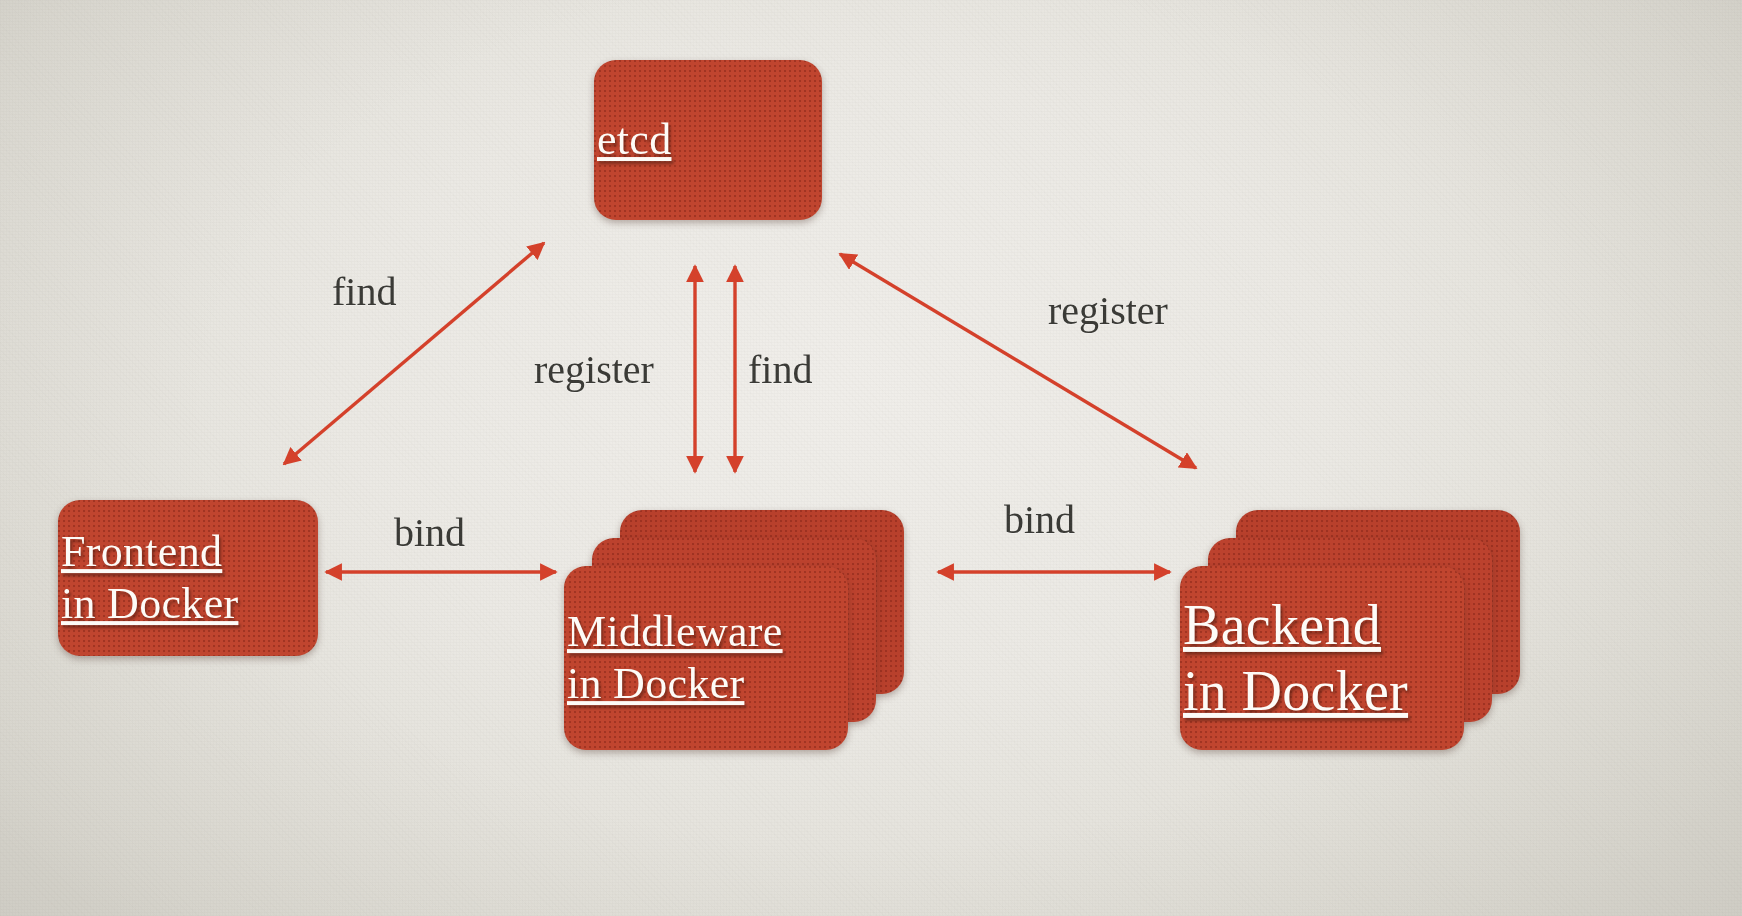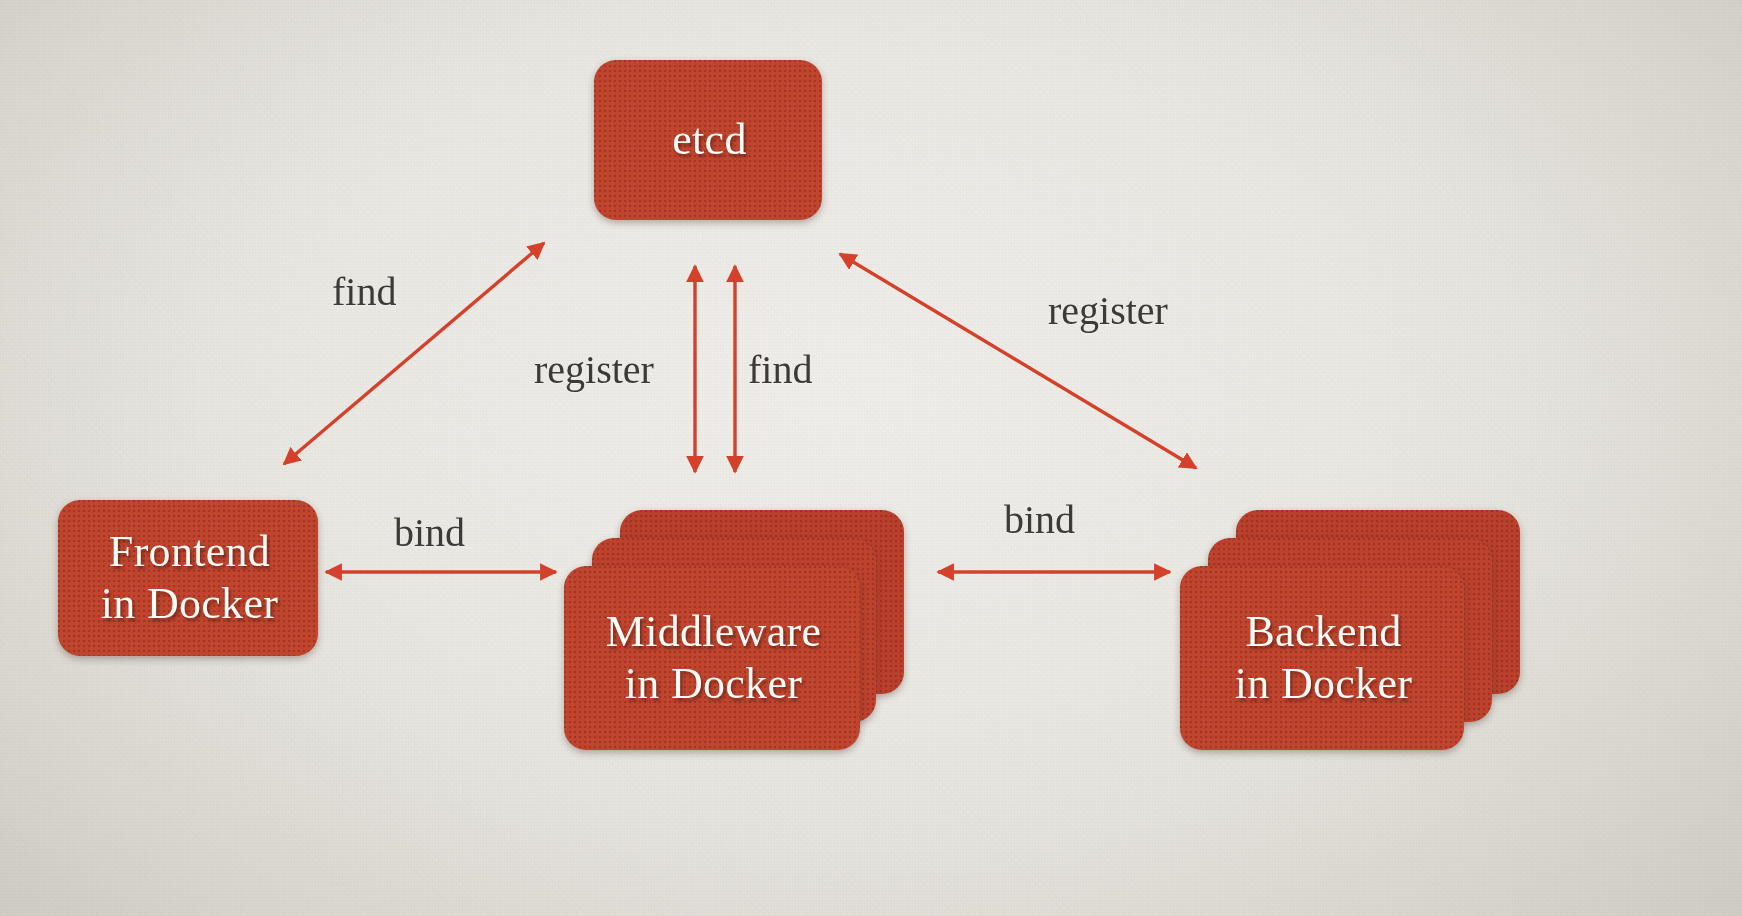--- a/index.html
+++ b/index.html
@@ -58,26 +58,27 @@
   }
   .card.behind2 { background-color: #b8402c; }
   .card.behind1 { background-color: #bc422e; }
 
   .card-label {
     position: absolute;
     left: 3px;
     right: 0;
     top: 50%;
     transform: translateY(-50%);
-    text-align: center;
+    text-align: left;
     color: #fdfbf7;
     text-shadow: 2px 3px 3px rgba(70,25,15,0.55);
     line-height: 1.18;
     letter-spacing: 0.3px;
     white-space: pre-line;
+    text-decoration: underline;
   }
 
   
   .edge-label {
     position: absolute;
     color: #3a3a36;
     font-size: 40px;
     line-height: 1;
     white-space: nowrap;
     text-shadow: 0 1px 0 rgba(255,255,255,0.35);
@@ -120,30 +121,30 @@
       </div>
       <div class="node" style="left: 58px; top: 500px; width: 260px; height: 156px; border-radius: 24px;">
         <div class="card" style="width: 260px; height: 156px; left: 0px; top: 0px; z-index: 10;">
           <div class="card-label" style="font-size: 44px;">Frontend
 in Docker</div>
         </div>
       </div>
       <div class="node" style="left: 564px; top: 510px; width: 340px; height: 240px;">
         <div class="card behind2" style="width: 284px; height: 184px; left: 56px; top: 0px; z-index: 8;"></div>
         <div class="card behind1" style="width: 284px; height: 184px; left: 28px; top: 28px; z-index: 9;"></div>
-        <div class="card" style="width: 284px; height: 184px; left: 0px; top: 56px; z-index: 10; padding-left: 12px;">
+        <div class="card" style="width: 284px; height: 184px; left: 0px; top: 56px; z-index: 10;">
           <div class="card-label" style="font-size: 44px;">Middleware
 in Docker</div>
         </div>
       </div>
       <div class="node" style="left: 1180px; top: 510px; width: 340px; height: 240px;">
         <div class="card behind2" style="width: 284px; height: 184px; left: 56px; top: 0px; z-index: 8;"></div>
         <div class="card behind1" style="width: 284px; height: 184px; left: 28px; top: 28px; z-index: 9;"></div>
         <div class="card" style="width: 284px; height: 184px; left: 0px; top: 56px; z-index: 10;">
-          <div class="card-label" style="font-size: 44px;">Backend
+          <div class="card-label" style="font-size: 56px;">Backend
 in Docker</div>
         </div>
       </div>
     </div>
   <div id="labels-layer">
       <div class="edge-label" style="left: 332px; top: 272px;">find</div>
       <div class="edge-label" style="left: 534px; top: 350px;">register</div>
       <div class="edge-label" style="left: 748px; top: 350px;">find</div>
       <div class="edge-label" style="left: 1048px; top: 291px;">register</div>
       <div class="edge-label" style="left: 394px; top: 513px;">bind</div>

